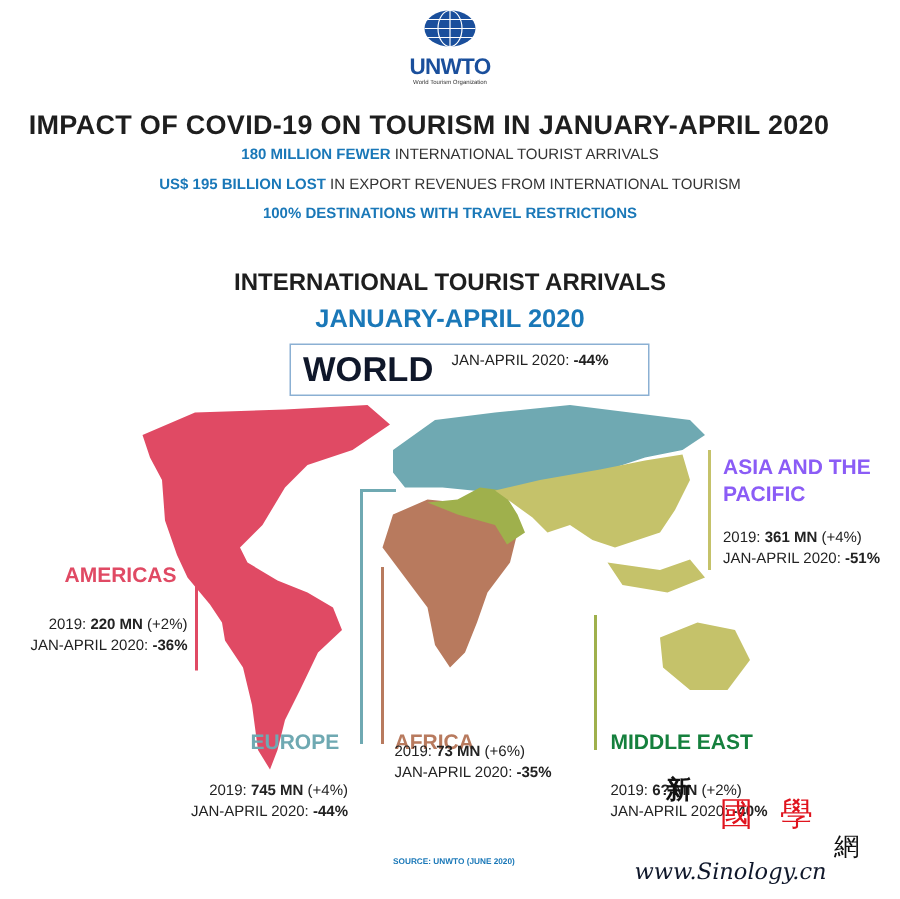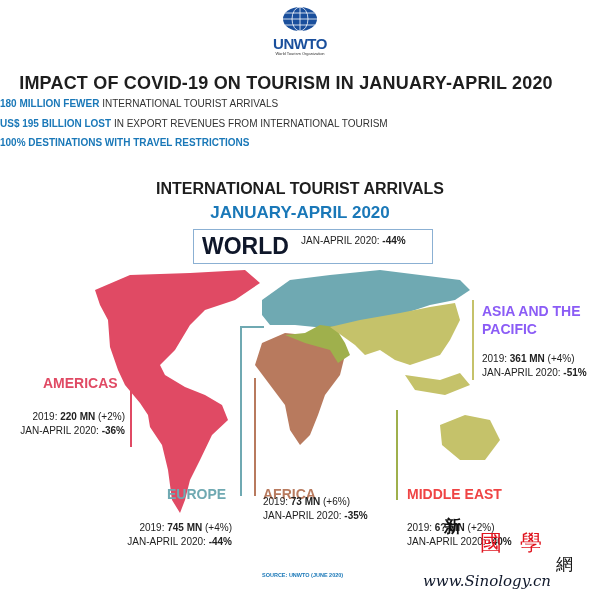--- a/index.html
+++ b/index.html
@@ -3,21 +3,21 @@
 <meta charset="utf-8">
 <style>
   html,body{margin:0;padding:0;background:#fff;}
   body{width:600px;height:599px;position:relative;overflow:hidden;font-family:"Liberation Sans",sans-serif;color:#222;}
   .abs{position:absolute;}
   .logo{left:270px;top:6px;width:60px;text-align:center;}
   .logo .globe{width:38px;height:26px;margin:0 auto;}
   .logo .name{color:#1a4f9c;font-weight:bold;font-size:15px;line-height:15px;letter-spacing:-0.5px;}
   .logo .sub{font-size:4px;color:#333;}
   .title{top:73px;left:0;width:572px;text-align:center;font-weight:bold;font-size:18px;color:#1e1e1e;letter-spacing:0.2px;}
-  .stat{left:0;width:600px;font-size:10px;color:#333;}
+  .stat{left:0;width:600px;text-align:center;font-size:10px;color:#333;}
   .stat b{color:#1a78b8;}
   .s1{top:98px;} .s2{top:118px;} .s3{top:137px;}
   .h2{top:180px;left:0;width:600px;text-align:center;font-weight:bold;font-size:16px;color:#1e1e1e;}
   .h3{top:203px;left:0;width:600px;text-align:center;font-weight:bold;font-size:17px;color:#1a78b8;}
   .worldbox{left:193px;top:229px;width:238px;height:33px;border:1.5px solid #8bb0d3;}
   .worldbox .w{position:absolute;left:8px;top:3px;font-size:23px;font-weight:bold;color:#0f172a;}
   .worldbox .d{position:absolute;left:107px;top:4px;font-size:10px;line-height:13px;color:#222;}
   .rname{font-weight:bold;font-size:14px;}
   .rdata{font-size:10px;line-height:14px;color:#222;}
   .vline{position:absolute;width:1.5px;}
@@ -96,21 +96,21 @@
   <div><span>2019: </span><b>745 MN</b><span> (+4%)</span></div>
   <div><span>JAN-APRIL 2020: </span><b>-44%</b></div>
 </div>
 
 <div class="abs rname" style="left:263px;top:486px;color:#b87a5e;">AFRICA</div>
 <div class="abs rdata" style="left:263px;top:495px;">
   <div><span>2019: </span><b>73 MN</b><span> (+6%)</span></div>
   <div><span>JAN-APRIL 2020: </span><b>-35%</b></div>
 </div>
 
-<div class="abs rname" style="left:407px;top:486px;color:#ef4444;">MIDDLE EAST</div>
+<div class="abs rname" style="left:407px;top:486px;color:#15803d;">MIDDLE EAST</div>
 <div class="abs rdata" style="left:407px;top:521px;">
   <div><span>2019: </span><b>6? MN</b><span> (+2%)</span></div>
   <div><span>JAN-APRIL 2020: </span><b>-40%</b></div>
 </div>
 
 <div class="abs" style="left:262px;top:572px;font-size:5.5px;color:#1a78b8;font-weight:bold;">SOURCE: UNWTO (JUNE 2020)</div>
 
 <div class="wm" style="left:444px;top:515px;font-size:17px;font-weight:bold;color:#111;">新</div>
 <div class="wm" style="left:480px;top:528px;font-size:22px;color:#e0141e;">國</div>
 <div class="wm" style="left:520px;top:528px;font-size:22px;color:#e0141e;">學</div>

